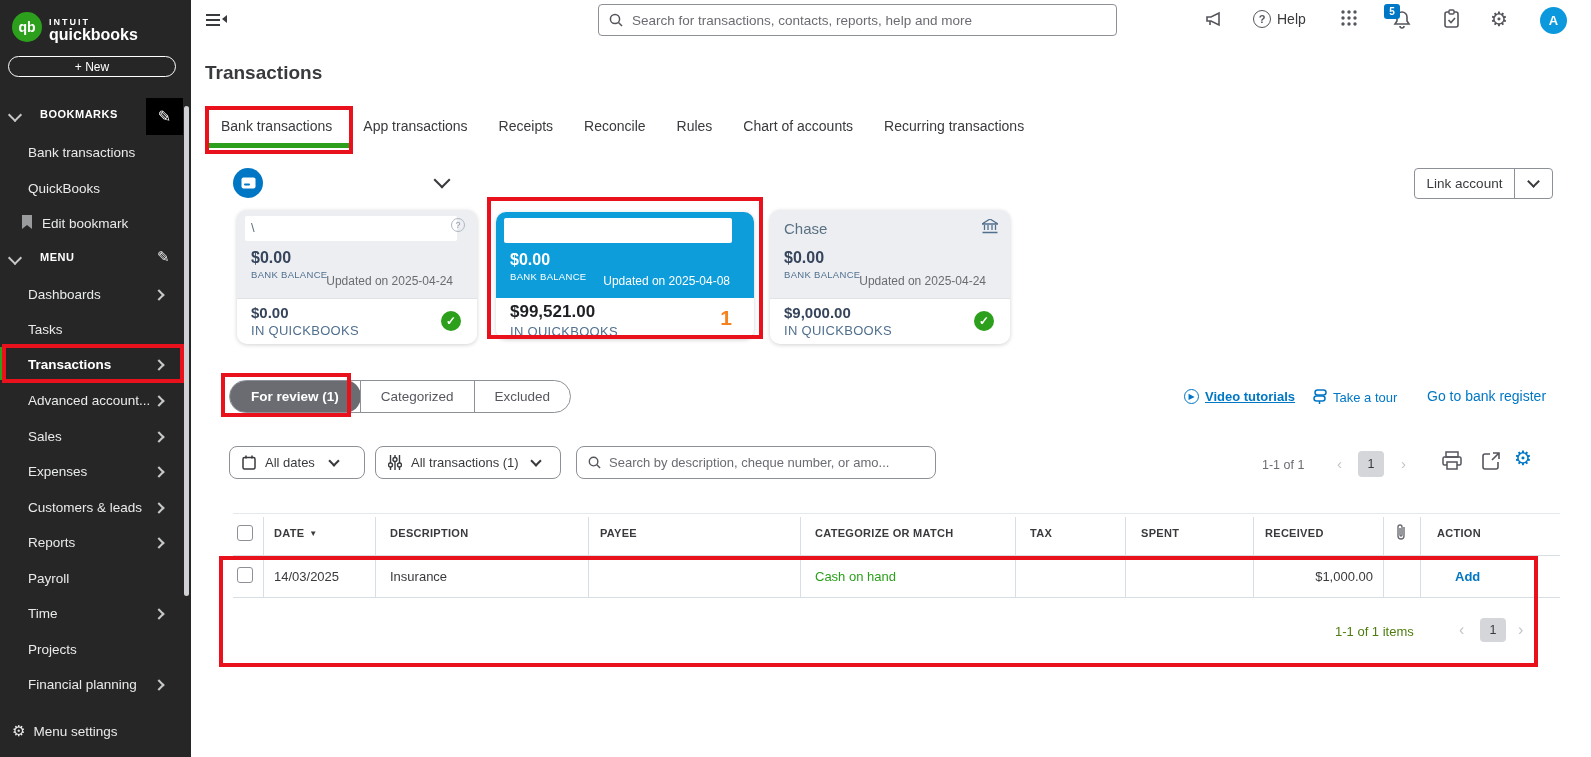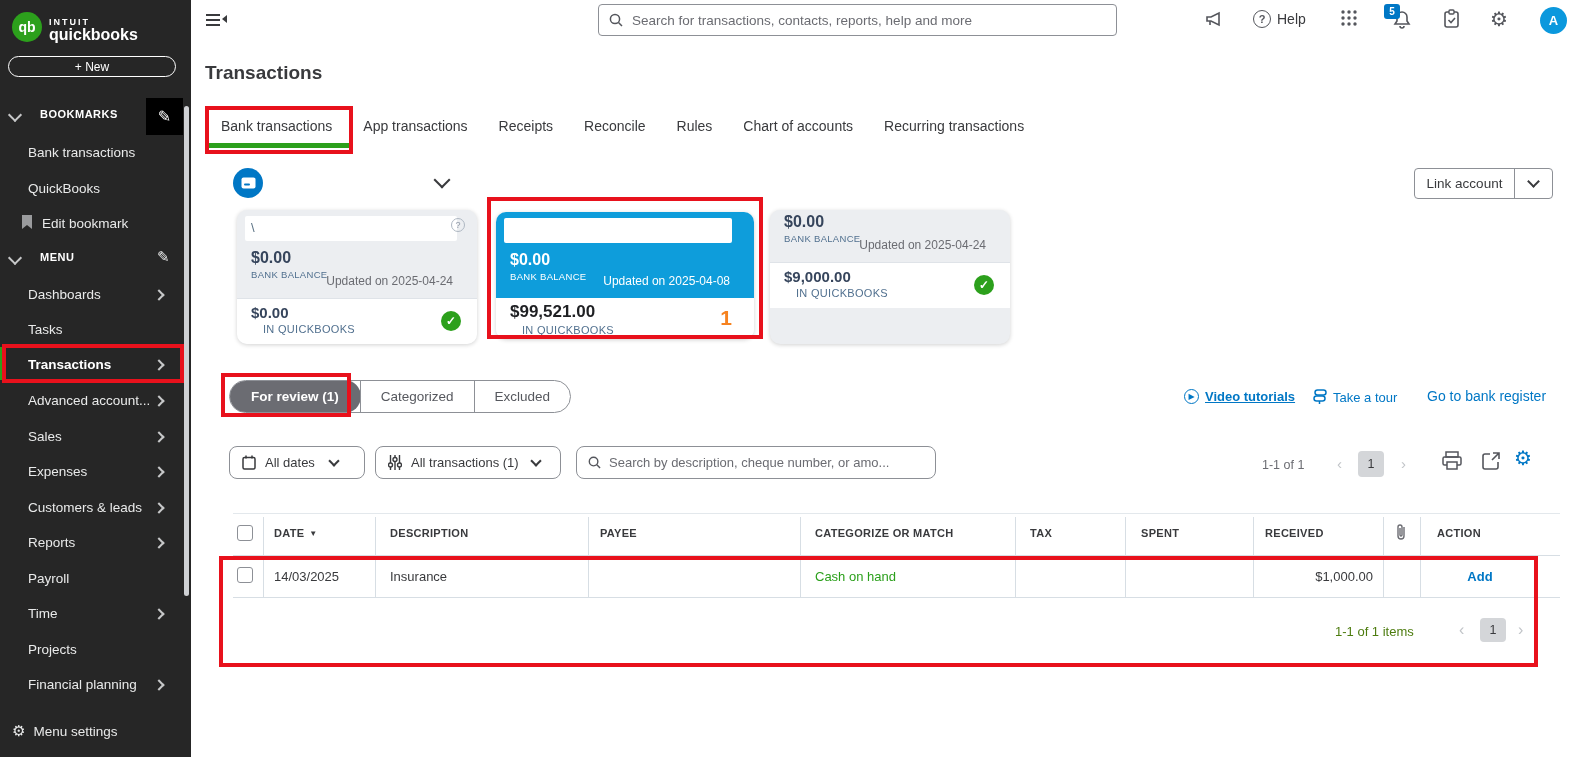--- a/index.html
+++ b/index.html
@@ -62,21 +62,21 @@
   .name-band { position:relative; height:36px; }
   .name-mask { position:absolute; left:8px; top:6px; height:25px; background:#fff; border-radius:2px; }
   .acct-name { position:absolute; left:14px; top:10px; font-size:13px; color:#5a7184; }
   .q-circle { position:absolute; right:12px; top:8px; width:14px; height:14px; border-radius:50%; border:1px solid #aeb7c2; color:#8d97a5; font-size:9px; display:flex; align-items:center; justify-content:center; }
   .bal-sec { position:relative; height:52px; padding:3px 12px 0 14px; }
   .bal-amount { font-size:16px; font-weight:bold; color:#36455c; }
   .bal-label { font-size:9.5px; color:#51708f; letter-spacing:.3px; margin-top:2px; }
   .updated { position:absolute; right:24px; bottom:10px; font-size:12px; font-weight:normal; color:#6b6c72; }
   .inqb-sec { position:relative; background:#fff; height:46px; padding:5px 12px 0 14px; border-top:1px solid #dfe3e8; }
   .inqb-amount { font-size:15px; font-weight:bold; color:#36455c; }
-  .inqb-label { font-size:11px; color:#51708f; letter-spacing:.3px; margin-top:2px;margin-left:12px; }
+  .inqb-label { font-size:13px; color:#51708f; letter-spacing:.3px; margin-top:2px; }
   .check-badge { position:absolute; right:16px; top:12px; width:20px; height:20px; border-radius:50%; background:#2ca01c; color:#fff; font-size:12px; font-weight:bold; display:flex; align-items:center; justify-content:center; }
   .card.blue .name-band { background:#0e9ddb; }
   .card.blue .bal-sec { background:#0e9ddb; }
   .card.blue .bal-amount, .card.blue .bal-label, .card.blue .updated { color:#fff; }
   .card.blue .inqb-amount { color:#1f2023; font-size:17px; }
   .count-badge { position:absolute; right:22px; top:8px; font-size:21px; font-weight:bold; color:#f6821f; }
   .bank-ico { position:absolute; right:12px; top:9px; color:#51708f; }
 
   
   .seg-group { position:absolute; left:229px; top:380px; height:33px; display:flex; border:1px solid #8d9096; border-radius:17px; overflow:hidden; background:#fff; }
@@ -286,20 +286,30 @@
     <div class="updated">Updated on 2025-04-08</div>
   </div>
   <div class="inqb-sec" style="border-top:none; height:41px; padding-top:4px;">
     <div class="inqb-amount">$99,521.00</div>
     <div class="inqb-label">IN QUICKBOOKS</div>
     <div class="count-badge">1</div>
   </div>
 </div>
 
 <div class="card gray" style="left:770px; top:210px; width:240px; height:134px;">
+  <div class="name-band">
+    <div class="acct-name" style="font-size:15px;">Chase</div>
+    <div class="bank-ico">
+      <svg width="16" height="15" viewBox="0 0 16 15">
+          <path d="M8 0L16 5H0z" fill="none" stroke="#51708f" stroke-width="1.3"></path>
+          <path d="M2.5 6v5M6 6v5M10 6v5M13.5 6v5" stroke="#51708f" stroke-width="1.3"></path>
+          <path d="M0.5 13.5h15" stroke="#51708f" stroke-width="1.5"></path>
+        </svg>
+    </div>
+  </div>
   <div class="bal-sec">
     <div class="bal-amount">$0.00</div>
     <div class="bal-label">BANK BALANCE</div>
     <div class="updated">Updated on 2025-04-24</div>
   </div>
   <div class="inqb-sec">
     <div class="inqb-amount">$9,000.00</div>
     <div class="inqb-label">IN QUICKBOOKS</div>
     <div class="check-badge">✓</div>
   </div>
@@ -404,21 +414,21 @@
 
 <div>
   <div class="cbx" style="left:237px; top:567px;"></div>
   <div class="td" style="left:274px;">14/03/2025</div>
   <div class="td" style="left:390px;">Insurance</div>
   <div class="td" style="left:600px;"></div>
   <div class="td" style="left:815px; color:#2ca01c;">Cash on hand</div>
   <div class="td" style="left:1030px;"></div>
   <div class="td" style="left:1141px;"></div>
   <div class="td" style="left:1253px; width:120px; text-align:right;">$1,000.00</div>
-  <div class="td" style="left:1455px; width:50px; text-align:center; color:#0077c5; font-weight:bold;">Add</div>
+  <div class="td" style="left:1455px; width:50px; text-align:left; color:#0077c5; font-weight:bold;">Add</div>
 </div>
 
 <div class="pg-range" style="left:1335px; top:624px; color:#4d7c0f; font-size:13px;">1-1 of 1 items</div>
 <div class="pg-arrow" style="left:1459px; top:621px; font-size:16px;">‹</div>
 <div class="pg-box" style="left:1480px; top:618px; width:26px; height:24px;">1</div>
 <div class="pg-arrow" style="left:1518px; top:621px; font-size:16px;">›</div>
 
 <div class="redbox" style="left:205px; top:106px; width:148px; height:48px;"></div>
 <div class="redbox" style="left:487px; top:197px; width:276px; height:142px;"></div>
 <div class="redbox" style="left:221px; top:373px; width:130px; height:44px;"></div>

